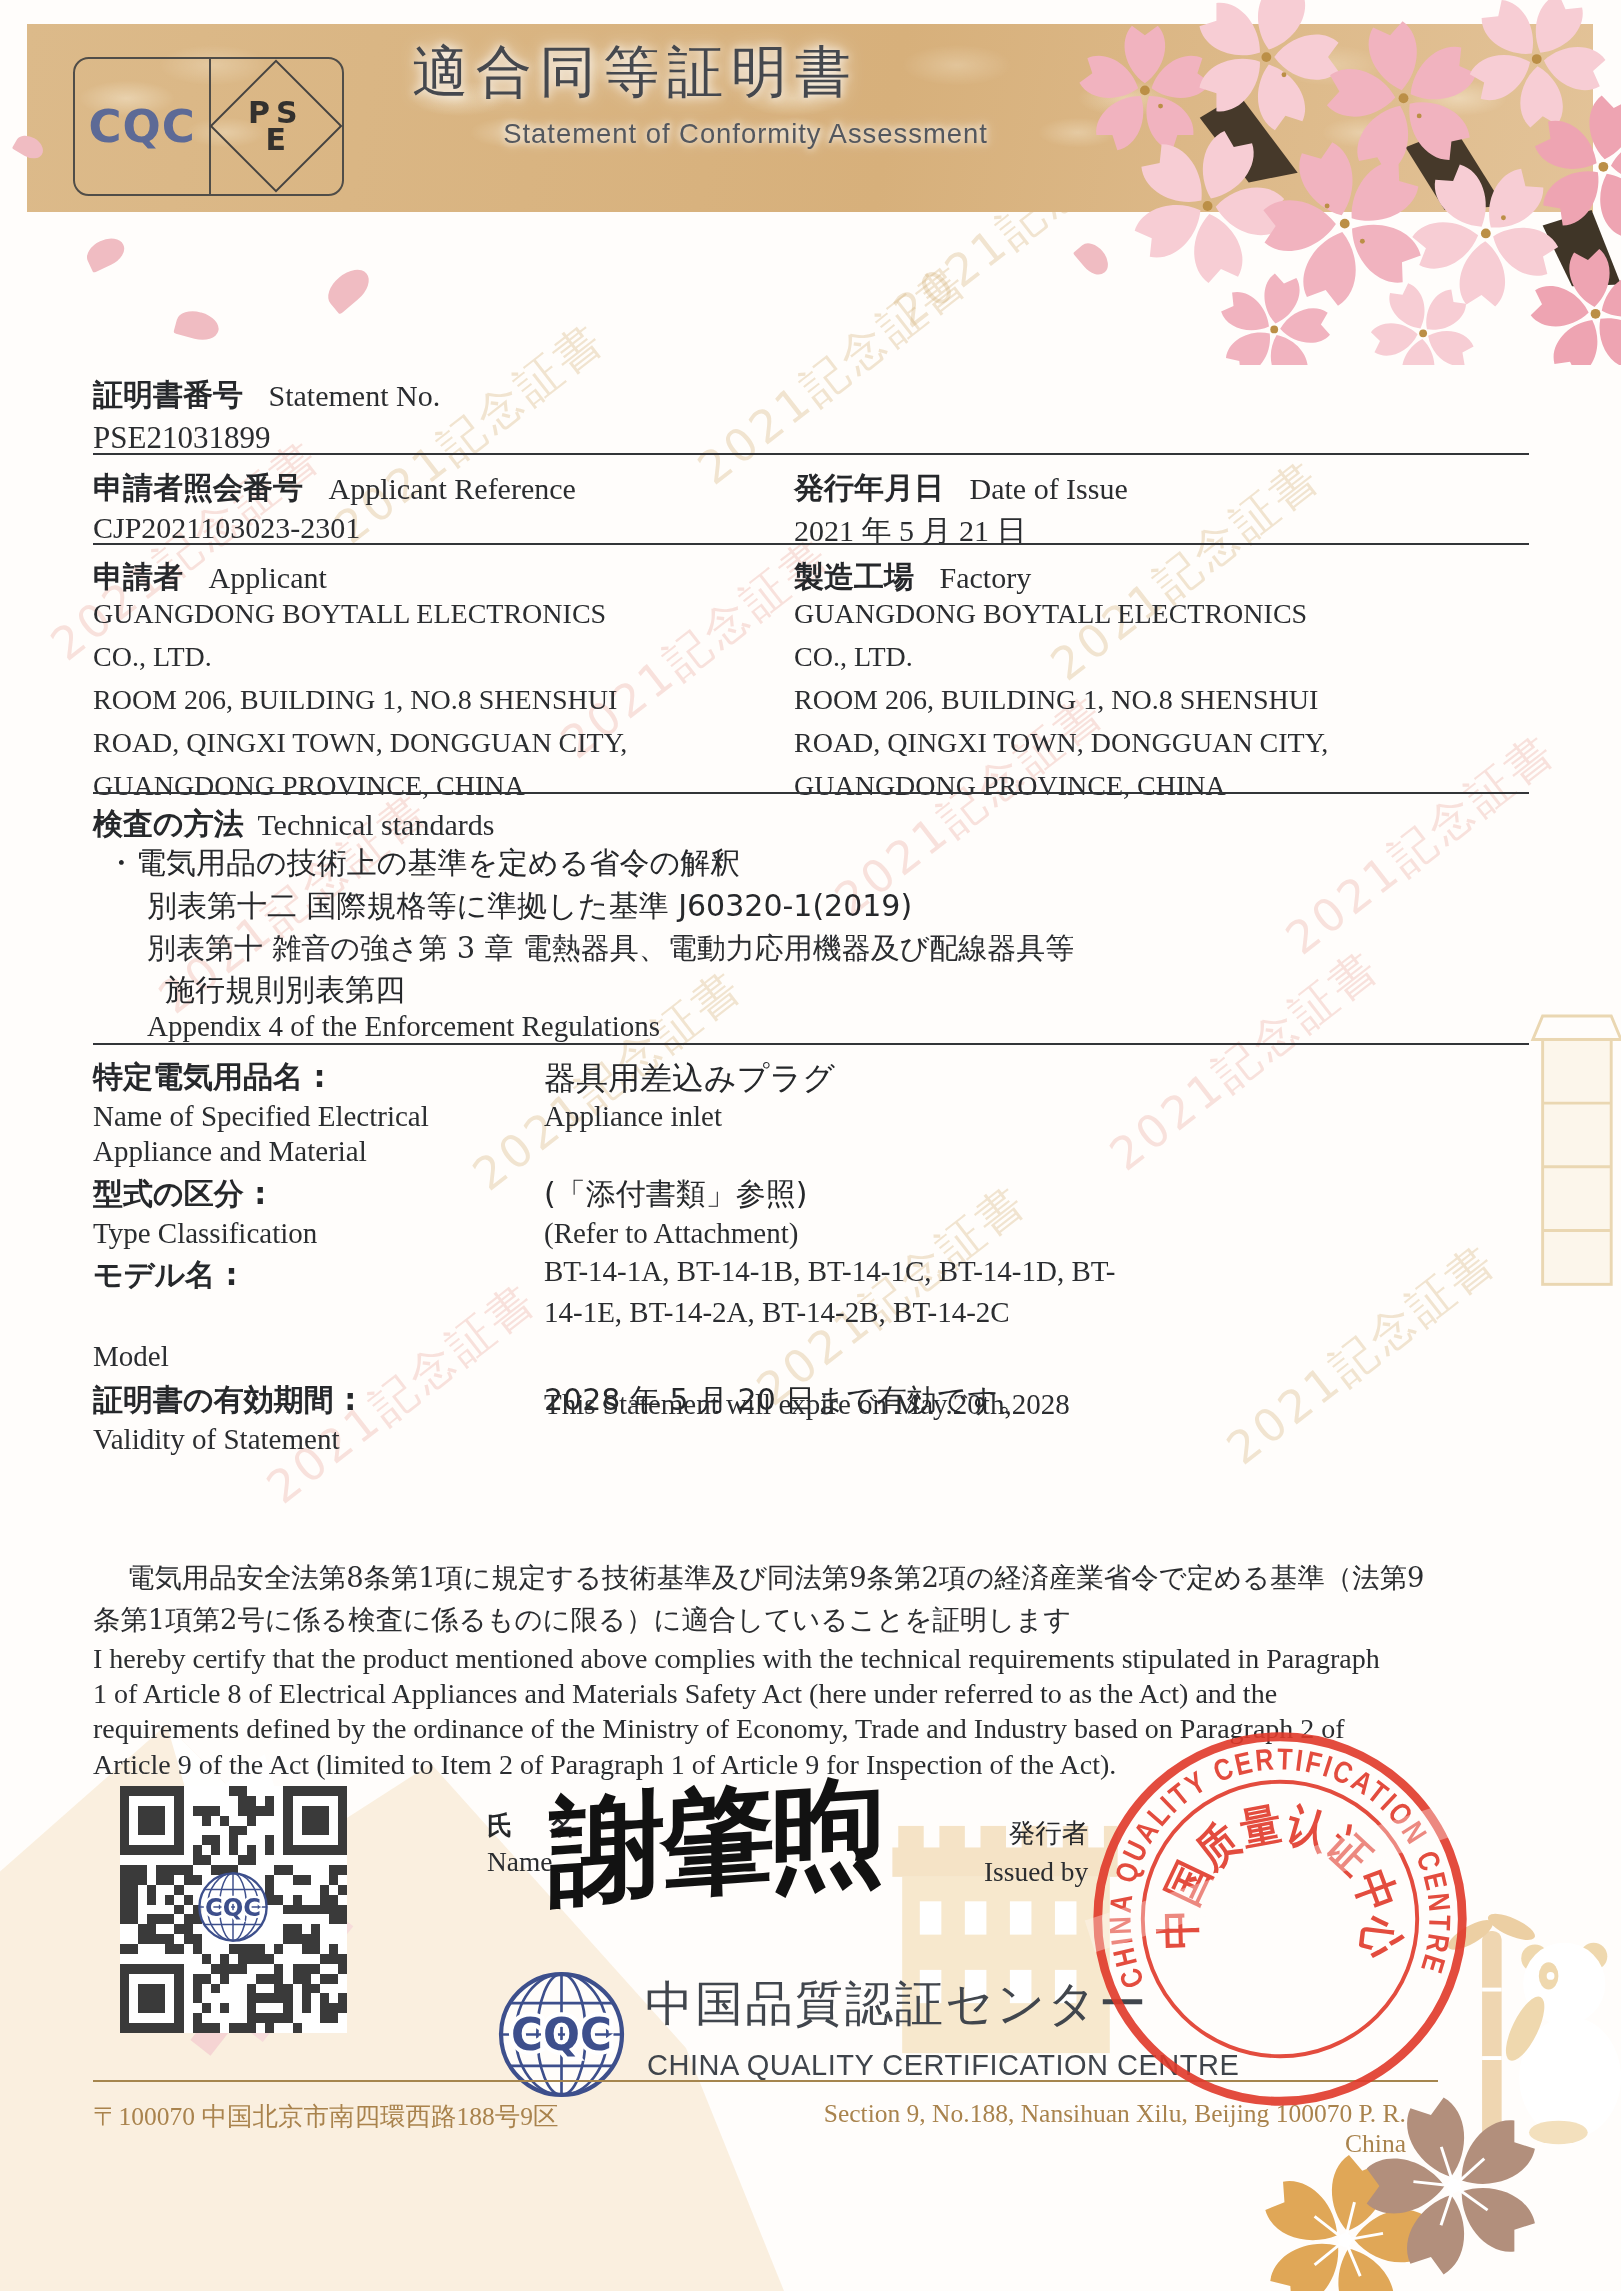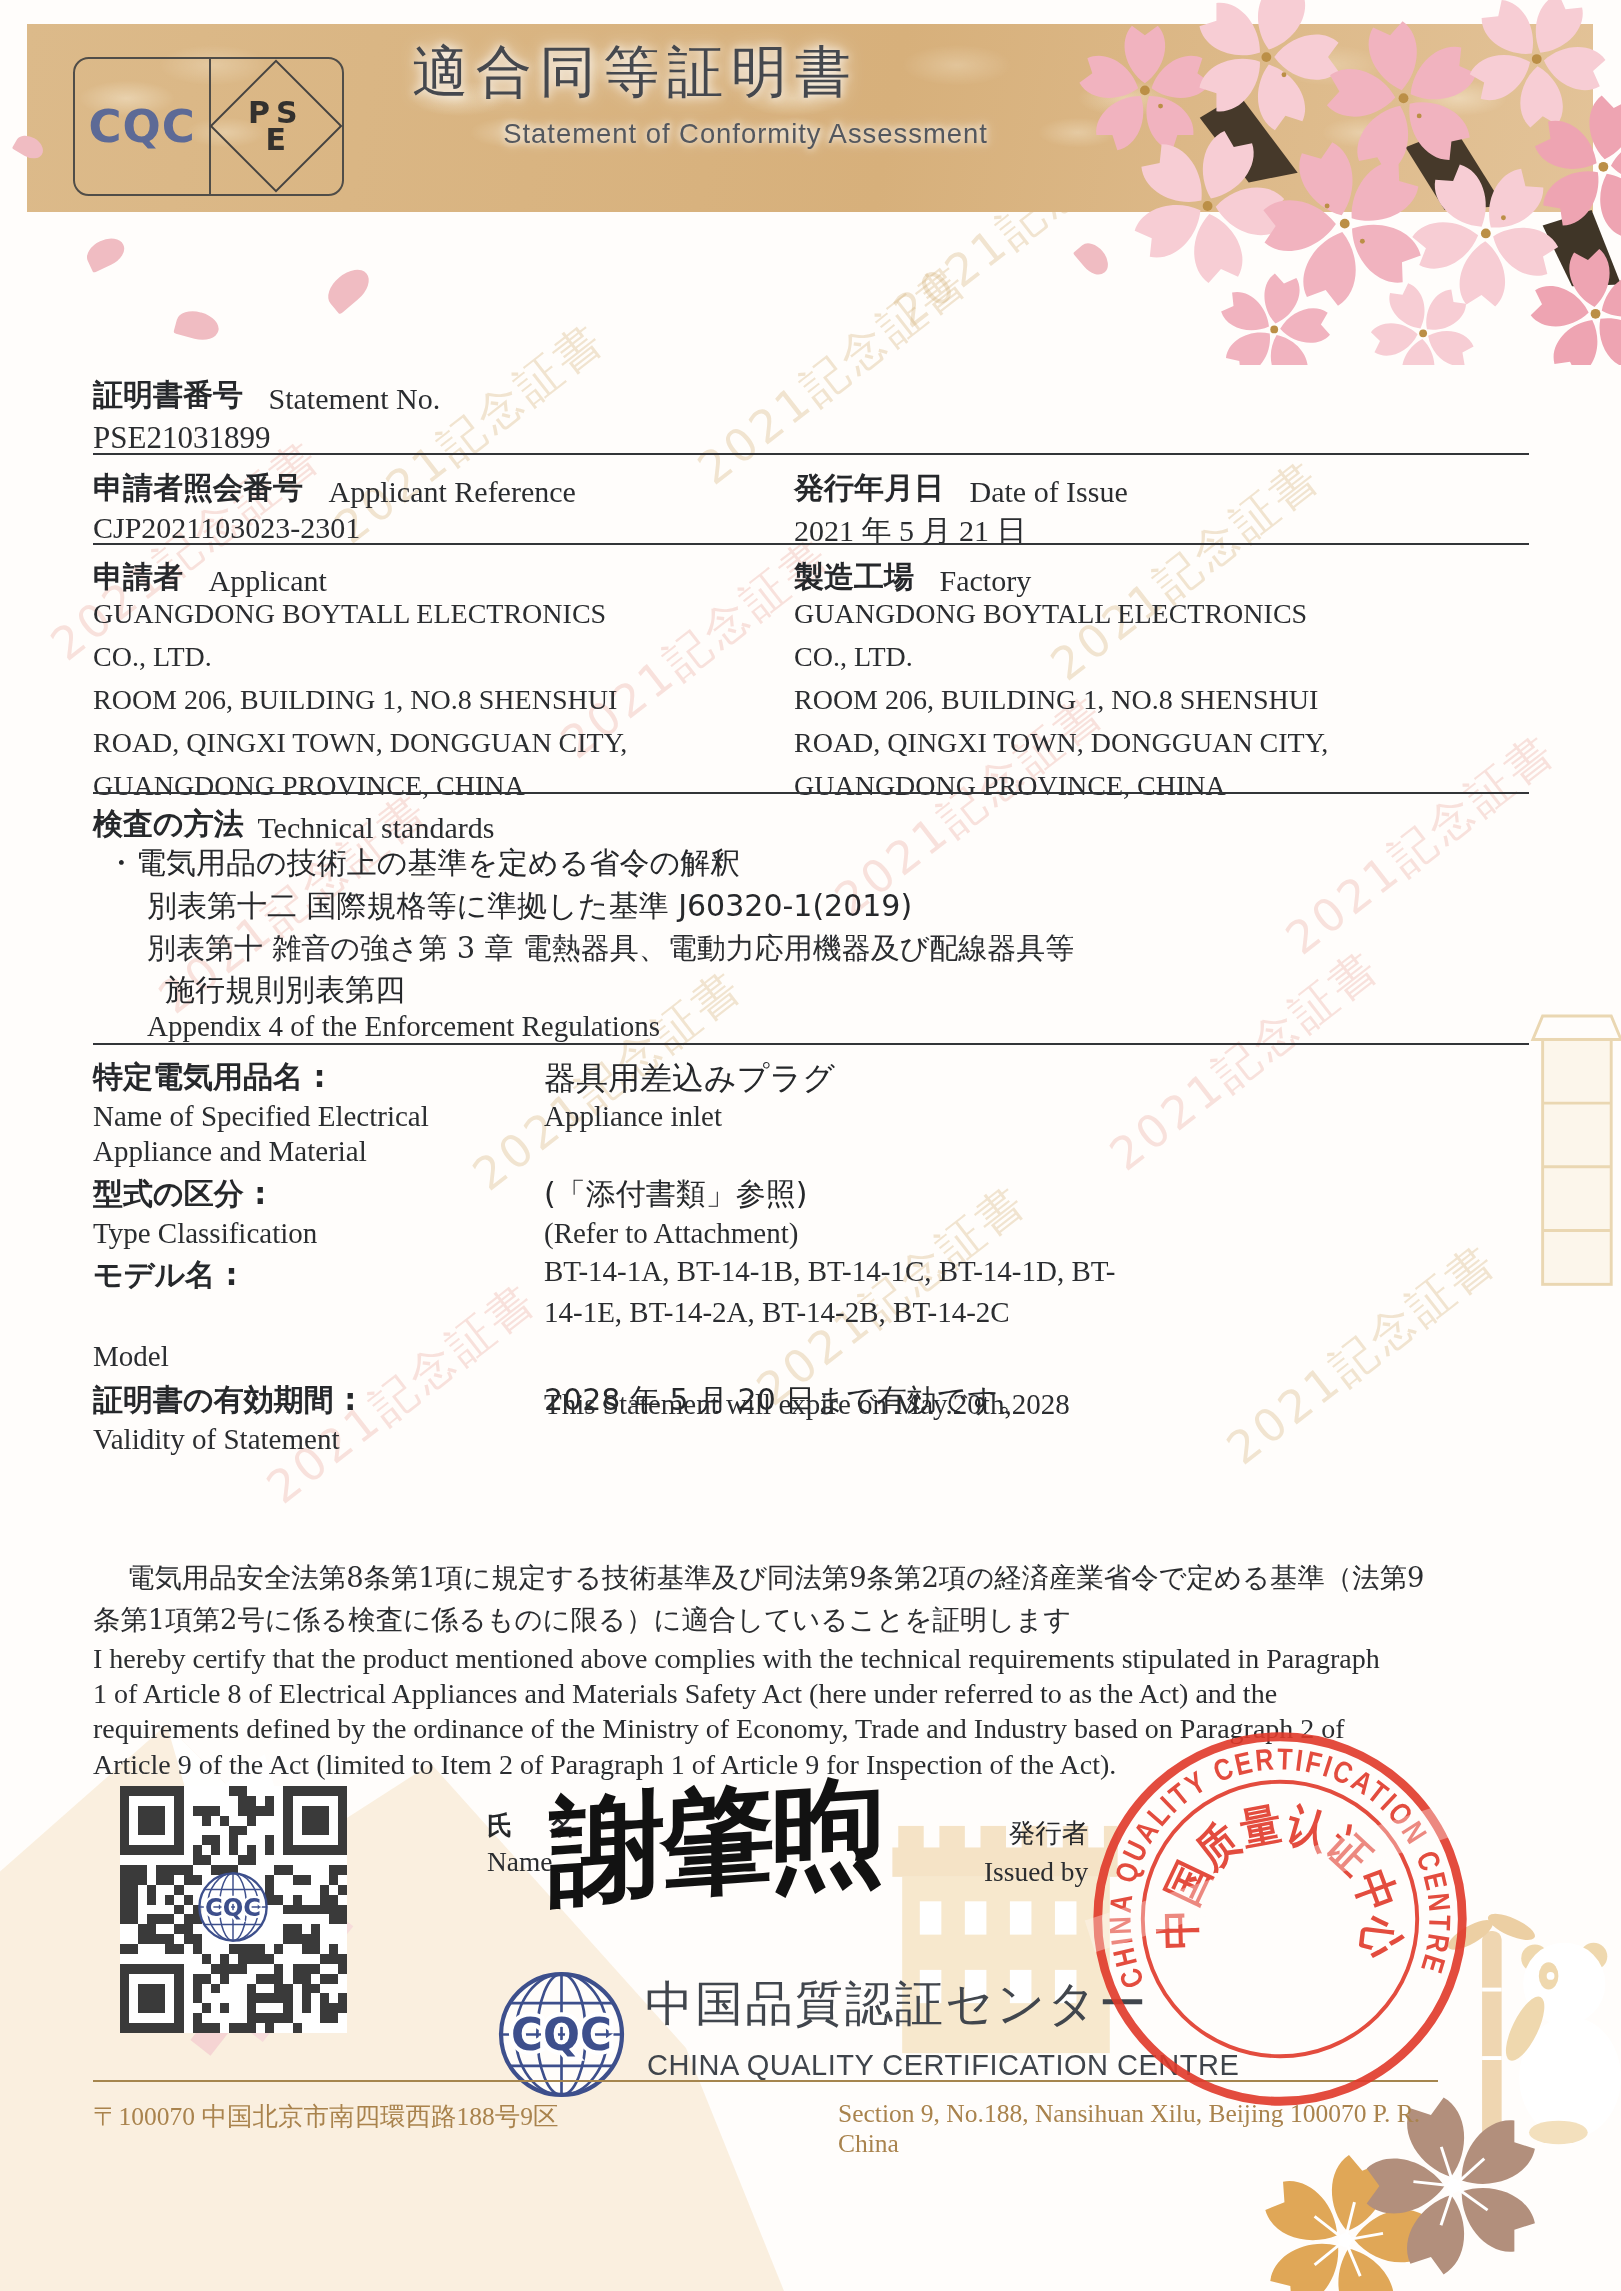--- a/index.html
+++ b/index.html
@@ -2,21 +2,21 @@
 <html><head>
 <meta charset="utf-8">
 <style>
   html,body{margin:0;padding:0;background:#ffffff;}
   .page{position:relative;width:1621px;height:2292px;background:#fffdfb;overflow:hidden;
         font-family:"Liberation Serif",serif;}
   .abs{position:absolute;}
   .jp{font-family:"DejaVu Sans",sans-serif;font-weight:600;color:#26282b;}
   .jpv{font-family:"DejaVu Sans",sans-serif;font-weight:500;color:#26282b;}
   .en{font-family:"Liberation Serif",serif;font-weight:400;color:#2b2d30;}
-  .row{display:flex;align-items:flex-end;gap:25.5px;white-space:nowrap;}
+  .row{display:flex;align-items:center;gap:25.5px;white-space:nowrap;}
   .hr{position:absolute;height:0;border-top:2px solid #333538;}
   .wm{position:absolute;font-family:"DejaVu Sans",sans-serif;font-size:45px;letter-spacing:3.9px;
       transform:rotate(-38deg);transform-origin:left top;white-space:nowrap;pointer-events:none;z-index:1;}
   .wm.pink{color:rgba(231,162,148,.30);}
   .wm.gold{color:rgba(211,177,117,.32);}
   
   .banner{position:absolute;left:27.4px;top:23.5px;width:1566px;height:188px;z-index:2;
      background:linear-gradient(100deg,#dcba8a 0%,#d7b07b 55%,#e3c398 100%);}
   .banner:before{content:"";position:absolute;inset:0;
      background-image:
@@ -566,16 +566,16 @@
     </text>
     <path id="innerPath" d="M -85 30.2 A 88 88 0 1 1 85 30.2" fill="none"></path>
     <text font-family="DejaVu Sans, sans-serif" font-size="46" font-weight="700" fill="#e0392a">
       <textPath href="#innerPath" startOffset="0" textLength="330" lengthAdjust="spacingAndGlyphs">中国质量认证中心</textPath>
     </text>
     <rect x="-190" y="-60" width="380" height="34" fill="#fffdfb" opacity=".35" transform="rotate(-18)"></rect>
   </svg>
 
   <div class="footerline z3"></div>
   <div class="abs footer-txt z3" style="left:93px;top:2099px">〒100070  中国北京市南四環西路188号9区</div>
-  <div class="abs footer-txt z3" style="left:838px;top:2099px;width:600px;text-align:left">Section 9, No.188, Nansihuan Xilu, Beijing 100070 P. R. China</div>
+  <div class="abs footer-txt z3" style="left:806px;top:2099px;width:600px;text-align:right">Section 9, No.188, Nansihuan Xilu, Beijing 100070 P. R. China</div>
 
 </div>
 
 
 </body></html>

